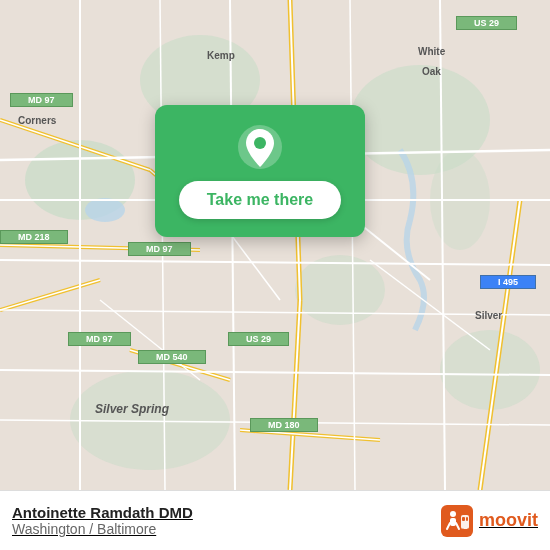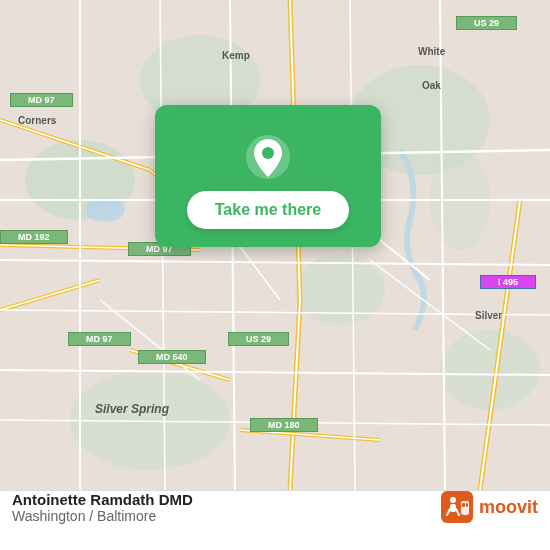--- a/index.html
+++ b/index.html
@@ -25,24 +25,24 @@
       height: 100%;
       position: absolute;
       top: 0; left: 0;
     }
 
     
     #action-card {
       position: absolute;
       top: 105px;
       left: 155px;
-      width: 226px;
+      width: 210px;
       background: #3cb563;
       border-radius: 12px;
-      padding: 28px 20px 18px 20px;
+      padding: 18px 20px 18px 20px;
       display: flex;
       flex-direction: column;
       align-items: center;
       box-shadow: 0 4px 16px rgba(0,0,0,0.25);
       z-index: 10;
     }
 
     #pin-icon {
       width: 48px;
       height: 48px;
@@ -62,24 +62,25 @@
       box-shadow: 0 2px 6px rgba(0,0,0,0.15);
     }
 
     
     #bottom-bar {
       width: 550px;
       height: 60px;
       background: #fff;
       border-top: 1px solid #ddd;
       display: flex;
-      align-items: flex-start;
+      align-items: center;
       justify-content: space-between;
       padding: 0 12px;
       position: relative;
+      text-decoration: underline;
     }
 
     #bottom-left {
       display: flex;
       flex-direction: column;
     }
 
     #place-name {
       font-size: 15px;
       font-weight: bold;
@@ -126,21 +127,21 @@
       font-weight: bold;
       z-index: 4;
       white-space: nowrap;
     }
     .badge-green {
       background: #7ab87a;
       color: white;
       border-color: #5a985a;
     }
     .badge-blue {
-      background: #d946ef;
+      background: #3b82f6;
       color: white;
       border-color: #4070a8;
     }
   </style>
 </head>
 <body>
 
 <div id="map-container">
 
   <svg class="map-bg" viewBox="0 0 550 490" xmlns="http://www.w3.org/2000/svg">
@@ -199,36 +200,36 @@
 
     <line x1="180" y1="150" x2="320" y2="220" stroke="#fff" stroke-width="2"></line>
     <line x1="220" y1="220" x2="280" y2="300" stroke="#fff" stroke-width="1.5"></line>
     <line x1="100" y1="300" x2="200" y2="380" stroke="#fff" stroke-width="1.5"></line>
     <line x1="330" y1="200" x2="430" y2="280" stroke="#fff" stroke-width="2"></line>
     <line x1="370" y1="260" x2="490" y2="350" stroke="#fff" stroke-width="1.5"></line>
   </svg>
 
   <div class="map-label" style="top:115px;left:18px">Corners</div>
   <div class="map-label" style="top:46px;left:418px">White</div>
-  <div class="map-label" style="top:80px;left:422px">Oak</div>
-  <div class="map-label" style="top:50px;left:222px">Kemp</div>
+  <div class="map-label" style="top:66px;left:422px">Oak</div>
+  <div class="map-label" style="top:50px;left:207px">Kemp</div>
   <div class="map-label" style="top:195px;left:278px">Four</div>
   <div class="map-label" style="top:207px;left:270px">Corners</div>
   <div class="map-label" style="top:402px;left:95px;font-size:12px;font-style:italic">Silver Spring</div>
   <div class="map-label" style="top:310px;left:475px">Silver</div>
 
   <div class="badge badge-green" style="top:93px;left:10px">MD 97</div>
   <div class="badge badge-green" style="top:242px;left:128px">MD 97</div>
   <div class="badge badge-green" style="top:332px;left:68px">MD 97</div>
   <div class="badge badge-green" style="top:350px;left:138px">MD 540</div>
   <div class="badge badge-green" style="top:332px;left:228px">US 29</div>
   <div class="badge badge-green" style="top:418px;left:250px">MD 180</div>
   <div class="badge badge-blue" style="top:275px;left:480px">I 495</div>
   <div class="badge badge-green" style="top:16px;left:456px">US 29</div>
-  <div class="badge badge-green" style="top:230px;left:0px">MD 192</div>
+  <div class="badge badge-green" style="top:230px;left:0px">MD 218</div>
 
   <div id="action-card">
 
     <svg id="pin-icon" viewBox="0 0 48 48" xmlns="http://www.w3.org/2000/svg">
       <circle cx="24" cy="24" r="22" fill="white" opacity="0.25"></circle>
       <path d="M24 6 C16 6 10 12.5 10 20 C10 30 24 44 24 44 C24 44 38 30 38 20 C38 12.5 32 6 24 6 Z" fill="white"></path>
       <circle cx="24" cy="20" r="6" fill="#3cb563"></circle>
     </svg>
     <button id="take-me-btn">Take me there</button>
   </div>

